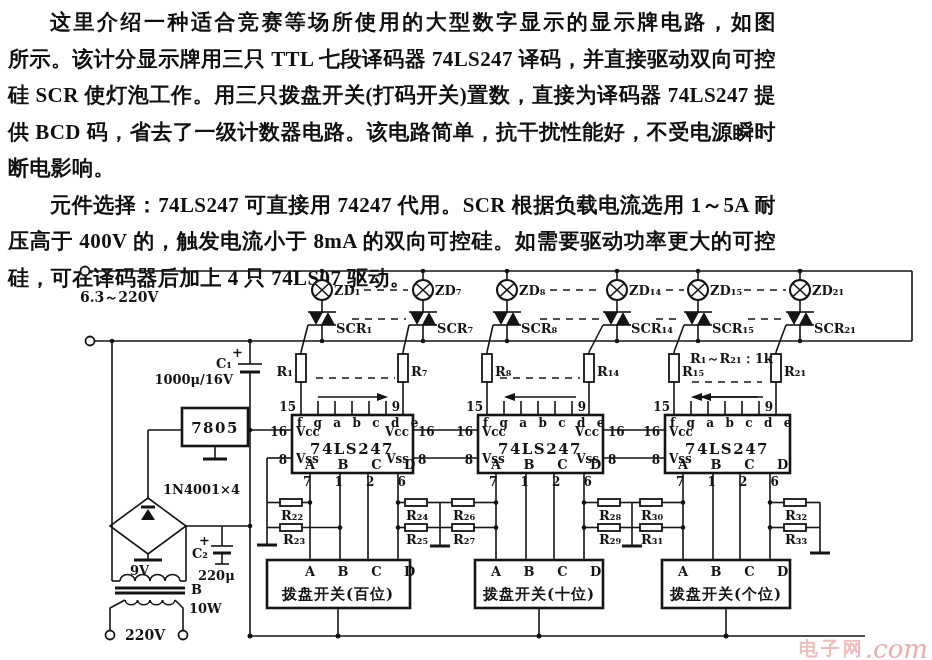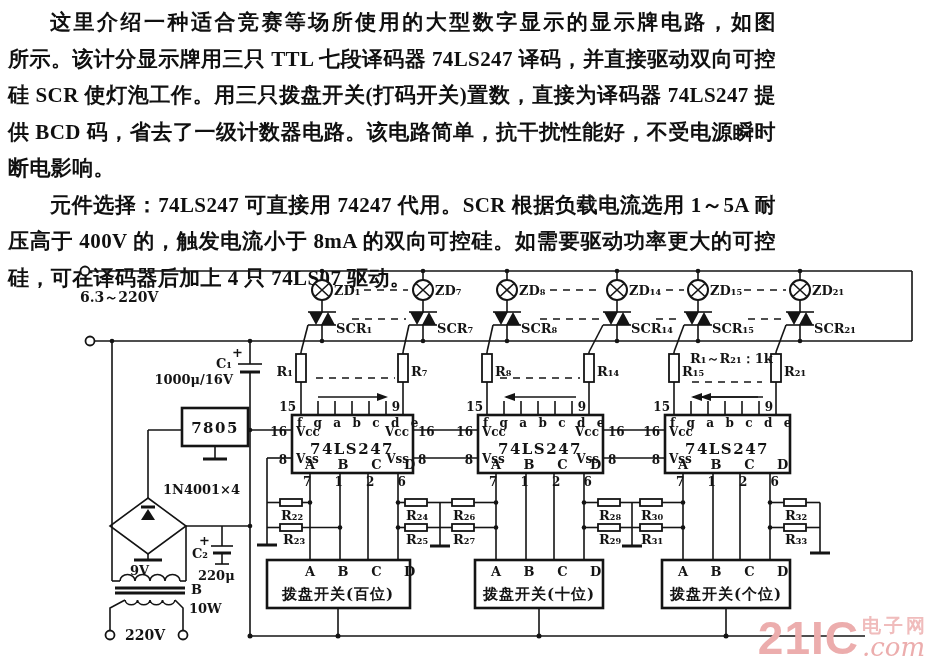--- a/index.html
+++ b/index.html
@@ -25,21 +25,21 @@
   .icname{font-size:15px;font-weight:700;letter-spacing:1.5px;}
   .cnlabel{font-size:15px;font-weight:700;letter-spacing:1px;}
   .pins-top{font-size:12px;letter-spacing:3.6px;}
   .pins-wide{font-size:13px;letter-spacing:9px;font-weight:700;}
   .pins-num{font-size:12px;letter-spacing:9.5px;}
   .end{text-anchor:end;} .mid{text-anchor:middle;}
   
   .wm{position:absolute;right:4px;bottom:0px;display:flex;align-items:flex-start;
       font-family:"Liberation Sans","DejaVu Sans",sans-serif;color:#ecadad;}
   .wm-brand{font-size:46px;font-weight:800;line-height:44px;letter-spacing:1px;}
-  .wm-right{display:flex;flex-direction:column;margin-left:3px;}
+  .wm-right{display:flex;flex-direction:row;margin-left:3px;align-items:center;}
   .wm-cn{font-size:19px;font-weight:800;letter-spacing:3px;color:#f0bcbc;line-height:20px;}
   .wm-com{font-size:26px;font-style:italic;font-weight:400;line-height:22px;
           font-family:"DejaVu Serif",serif;margin-top:0px;}
 </style>
 </head>
 <body>
 
 <div class="text-block">
   <p>这里介绍一种适合竞赛等场所使用的大型数字显示的显示牌电路，如图　　　　所示。该计分显示牌用三只 TTL 七段译码器 74LS247 译码，并直接驱动双向可控硅 SCR 使灯泡工作。用三只拨盘开关(打码开关)置数，直接为译码器 74LS247 提供 BCD 码，省去了一级计数器电路。该电路简单，抗干扰性能好，不受电源瞬时断电影响。</p>
   <p>元件选择：74LS247 可直接用 74247 代用。SCR 根据负载电流选用 1～5A 耐压高于 400V 的，触发电流小于 8mA 的双向可控硅。如需要驱动功率更大的可控硅，可在译码器后加上 4 只 74LS07 驱动。</p>
@@ -449,18 +449,17 @@
   <g>
     <line x1="250" y1="380" x2="865" y2="380"></line>
     <circle class="dot" cx="338" cy="380" r="2.5"></circle>
       <circle class="dot" cx="539" cy="380" r="2.5"></circle>
     <circle class="dot" cx="726" cy="380" r="2.5"></circle>
       <circle class="dot" cx="250" cy="380" r="2.5"></circle>
   </g>
 </svg>
 
 <div class="wm">
-  <span class="wm-brand">21IC</span>
   <span class="wm-right">
     <span class="wm-cn">电子网</span>
     <span class="wm-com">.com</span>
   </span>
 </div>
 
 </body></html>

